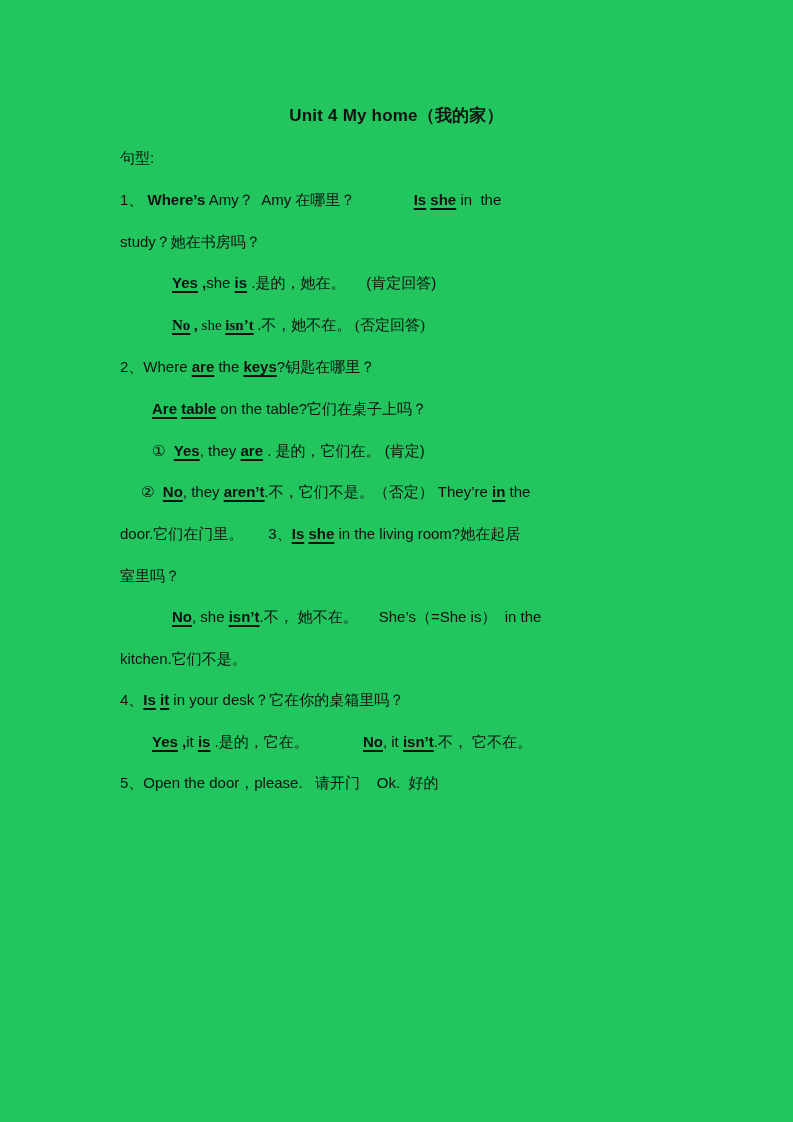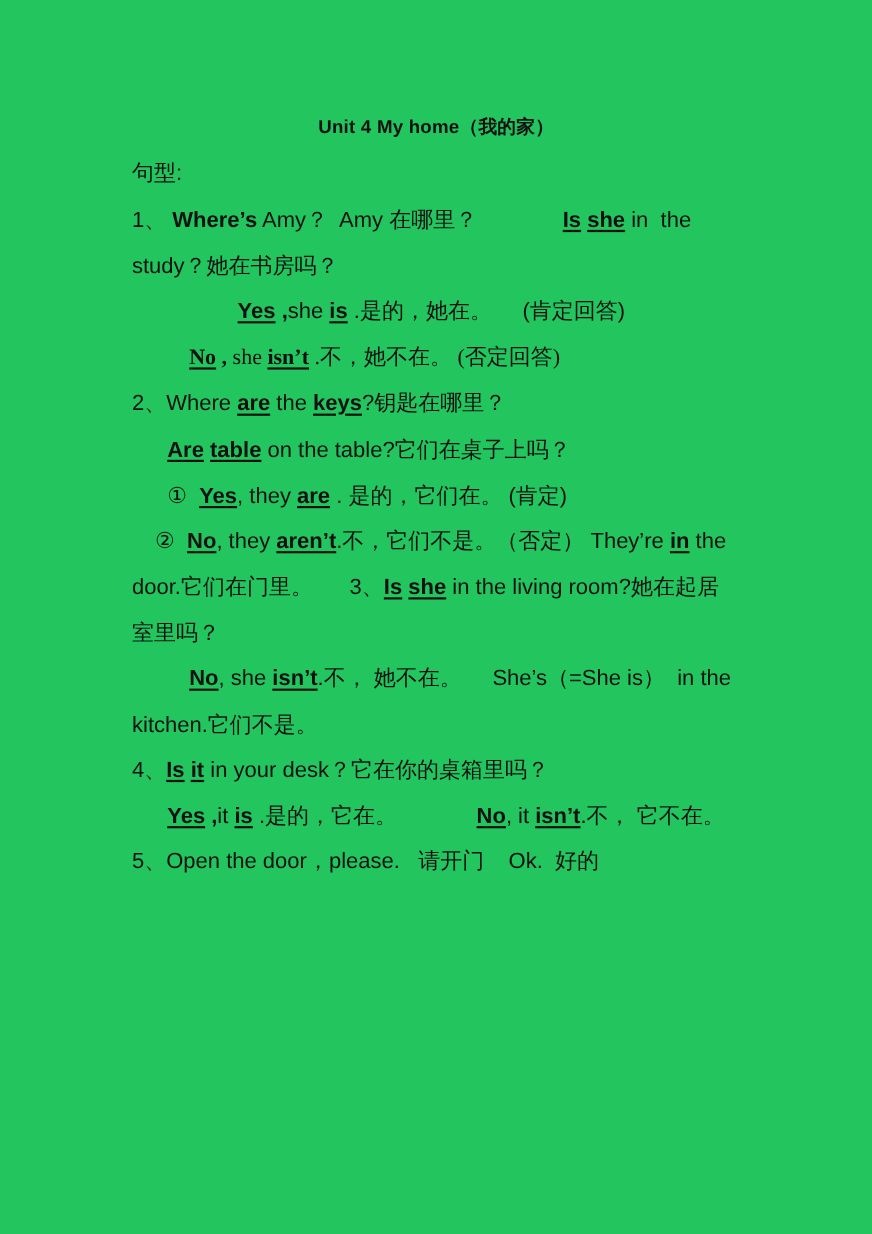--- a/index.html
+++ b/index.html
@@ -1,35 +1,35 @@
 <!DOCTYPE html>
 <html><head>
   <meta charset="utf-8">
   <style>
     html, body { margin: 0; padding: 0; background: #ffffff; }
     body { width: 793px; height: 1122px; position: relative; overflow: hidden;
            font-family: "Liberation Sans", "DejaVu Sans", sans-serif; color: #111; }
     .page { position: absolute; left: 0; top: 0; width: 793px; height: 1122px; background: #22c55e; }
     .title { position: absolute; top: 104px; left: 0; width: 793px; text-align: center;
              font-size: 17px; font-weight: bold; letter-spacing: 0.2px; }
-    .line { position: absolute; left: 120px; width: 556px; font-size: 20px; line-height: 24px;
+    .line { position: absolute; left: 120px; width: 556px; font-size: 15px; line-height: 24px;
             white-space: pre; }
     .b { font-weight: bold; }
     .u { text-decoration: underline; text-decoration-thickness: 1.5px; text-underline-offset: 3px; }
   </style>
 </head>
 <body>
 
 <div class="page">
   <div class="title">Unit 4 My home（我的家）</div>
   <div id="lines">
       <div class="line" style="top: 146px; left: 120px; width: 556px;"><span class="">句型:</span></div>
       <div class="line" style="top: 188px; left: 120px; width: 556px;"><span class="">1、 </span><span class="b">Where’s</span><span class=""> Amy？  Amy 在哪里？              </span><span class="b u">Is</span><span class=""> </span><span class="b u">she</span><span class=""> in  the</span></div>
       <div class="line" style="top: 230px; left: 120px; width: 556px;"><span class="">study？她在书房吗？</span></div>
-      <div class="line" style="top: 271px; left: 172px; width: 504px; margin-left: 44px;"><span class="b u">Yes</span><span class="b"> ,</span><span class="">she </span><span class="b u">is</span><span class=""> .是的，她在。     (肯定回答)</span></div>
+      <div class="line" style="top: 271px; left: 172px; width: 504px;"><span class="b u">Yes</span><span class="b"> ,</span><span class="">she </span><span class="b u">is</span><span class=""> .是的，她在。     (肯定回答)</span></div>
       <div class="line" style="top: 313px; left: 172px; width: 504px; font-family: Liberation Serif, serif;"><span class="b u">No</span><span class="b"> ,</span><span class=""> she </span><span class="b u">isn’t</span><span class=""> .不，她不在。 (否定回答)</span></div>
       <div class="line" style="top: 355px; left: 120px; width: 556px;"><span class="">2、Where </span><span class="b u">are</span><span class=""> the </span><span class="b u">keys</span><span class="">?钥匙在哪里？</span></div>
       <div class="line" style="top: 397px; left: 152px; width: 524px;"><span class="b u">Are</span><span class=""> </span><span class="b u">table</span><span class=""> on the table?它们在桌子上吗？</span></div>
       <div class="line" style="top: 439px; left: 152px; width: 524px;"><span class="">①  </span><span class="b u">Yes</span><span class="">, they </span><span class="b u">are</span><span class=""> . 是的，它们在。 (肯定)</span></div>
       <div class="line" style="top: 480px; left: 141px; width: 524px;"><span class="">②  </span><span class="b u">No</span><span class="">, they </span><span class="b u">aren’t</span><span class="">.不，它们不是。（否定） They’re </span><span class="b u">in</span><span class=""> the</span></div>
       <div class="line" style="top: 522px; left: 120px; width: 556px;"><span class="">door.它们在门里。      3、</span><span class="b u">Is</span><span class=""> </span><span class="b u">she</span><span class=""> in the living room?她在起居</span></div>
       <div class="line" style="top: 564px; left: 120px; width: 556px;"><span class="">室里吗？</span></div>
       <div class="line" style="top: 605px; left: 172px; width: 504px;"><span class="b u">No</span><span class="">, she </span><span class="b u">isn’t</span><span class="">.不， 她不在。     She’s（=She is）  in the</span></div>
       <div class="line" style="top: 647px; left: 120px; width: 556px;"><span class="">kitchen.它们不是。</span></div>
       <div class="line" style="top: 688px; left: 120px; width: 556px;"><span class="">4、</span><span class="b u">Is</span><span class=""> </span><span class="b u">it</span><span class=""> in your desk？它在你的桌箱里吗？</span></div>

